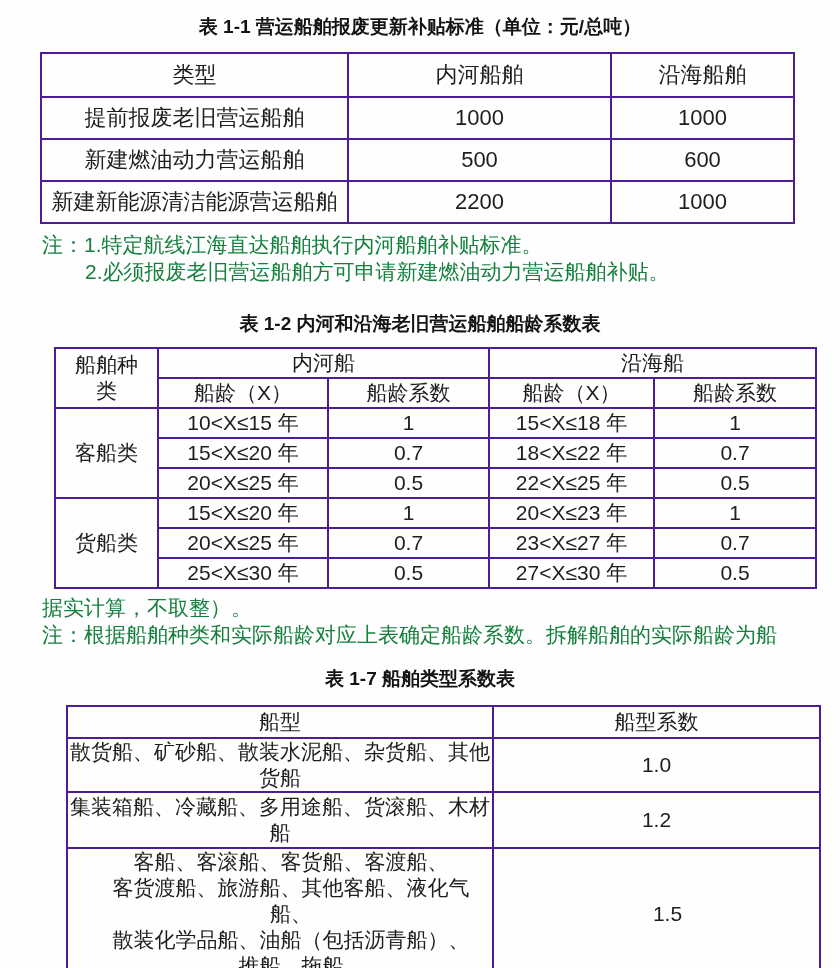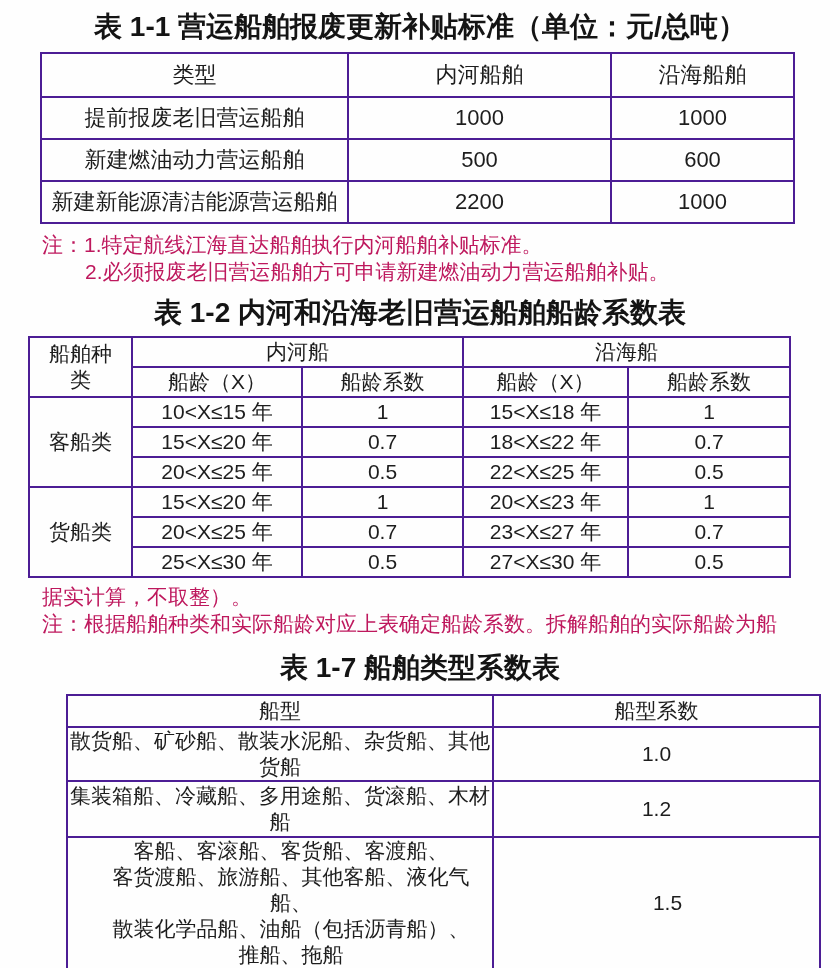--- a/index.html
+++ b/index.html
@@ -13,21 +13,21 @@
   }
   .page {
     width: 840px;
     height: 968px;
     background: #fefefe;
     box-sizing: border-box;
     padding-top: 10px;
   }
   .tbl-title {
     text-align: center;
-    font-size: 28px;
+    font-size: 19px;
     font-weight: 700;
     line-height: 34px;
     color: #141414;
     white-space: nowrap;
   }
   table {
     border-collapse: collapse;
     table-layout: fixed;
   }
   td, th {
@@ -36,25 +36,25 @@
     vertical-align: middle;
     font-weight: 400;
     padding: 0 2px;
     color: #1d1d1d;
   }
   
   .t1 { margin: 8px 0 0 40px; width: 753px; }
   .t1 td { font-size: 22px; height: 40px; }
   .t1 tr.hdr td { height: 42px; }
   
-  .note { margin: 7px 0 0 42px; font-size: 21px; line-height: 27px; color: #be185d; }
+  .note { margin: 7px 0 0 42px; font-size: 21px; line-height: 27px; color: #15803d; }
   .note .nline { display: block; }
   .note .indent { padding-left: 43px; }
   
-  .t2 { margin: 6px 0 0 28px; width: 761px; border-radius: 10px; }
+  .t2 { margin: 6px 0 0 54px; width: 761px; border-radius: 10px; }
   .t2 td { font-size: 21px; height: 27px; }
   .t2 tr.h1 td { height: 28px; }
   .t2 .cat-cell .cl { display: block; line-height: 26px; }
   
   .t3 { margin: 9px 0 0 66px; width: 753px; }
   .t3 td { font-size: 21px; }
   .t3 tr.hdr td { height: 30px; }
   .t3 .r1 td { height: 52px; }
   .t3 .r2 td { height: 54px; }
   .t3 .r3 td { height: 105px; padding-left: 24px; }
@@ -96,21 +96,21 @@
       <td>1000</td>
     </tr>
   </tbody>
     </table>
 
   <div class="note">
     <span class="nline">注：1.特定航线江海直达船舶执行内河船舶补贴标准。</span>
     <span class="nline indent">2.必须报废老旧营运船舶方可申请新建燃油动力营运船舶补贴。</span>
   </div>
 
-  <div class="tbl-title" style="margin-top:11px">表 1-2 内河和沿海老旧营运船舶船龄系数表</div>
+  <div class="tbl-title" style="margin-top:22px">表 1-2 内河和沿海老旧营运船舶船龄系数表</div>
 
   <table class="t2">
     <colgroup>
         <col style="width:103px">
         <col style="width:170px">
         <col style="width:161px">
         <col style="width:165px">
         <col style="width:162px">
       </colgroup>
     <tbody>

